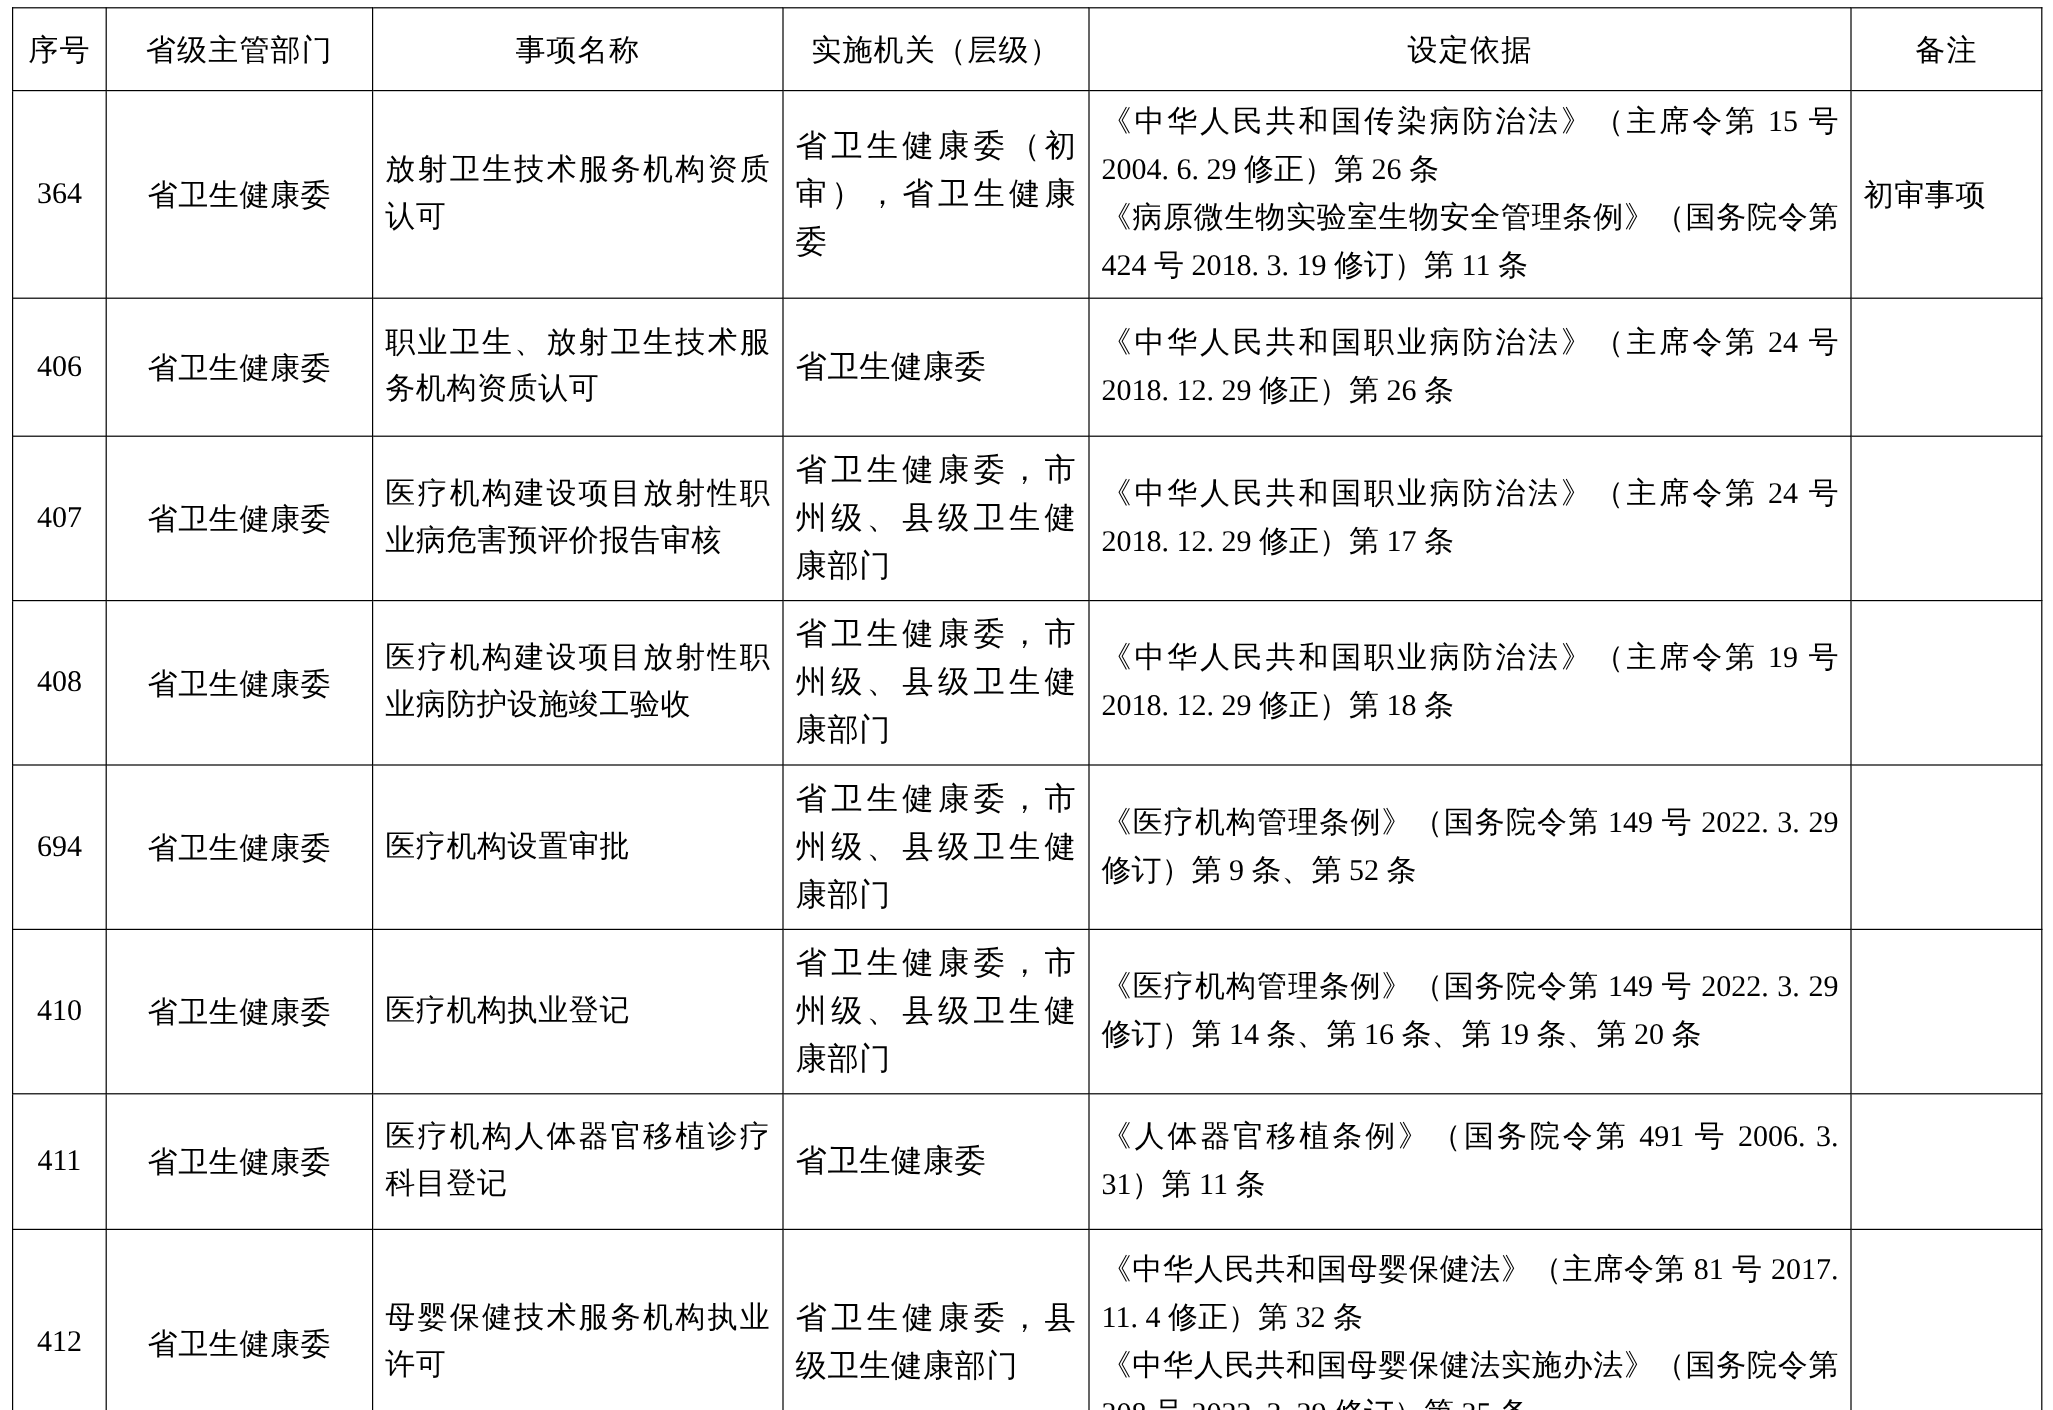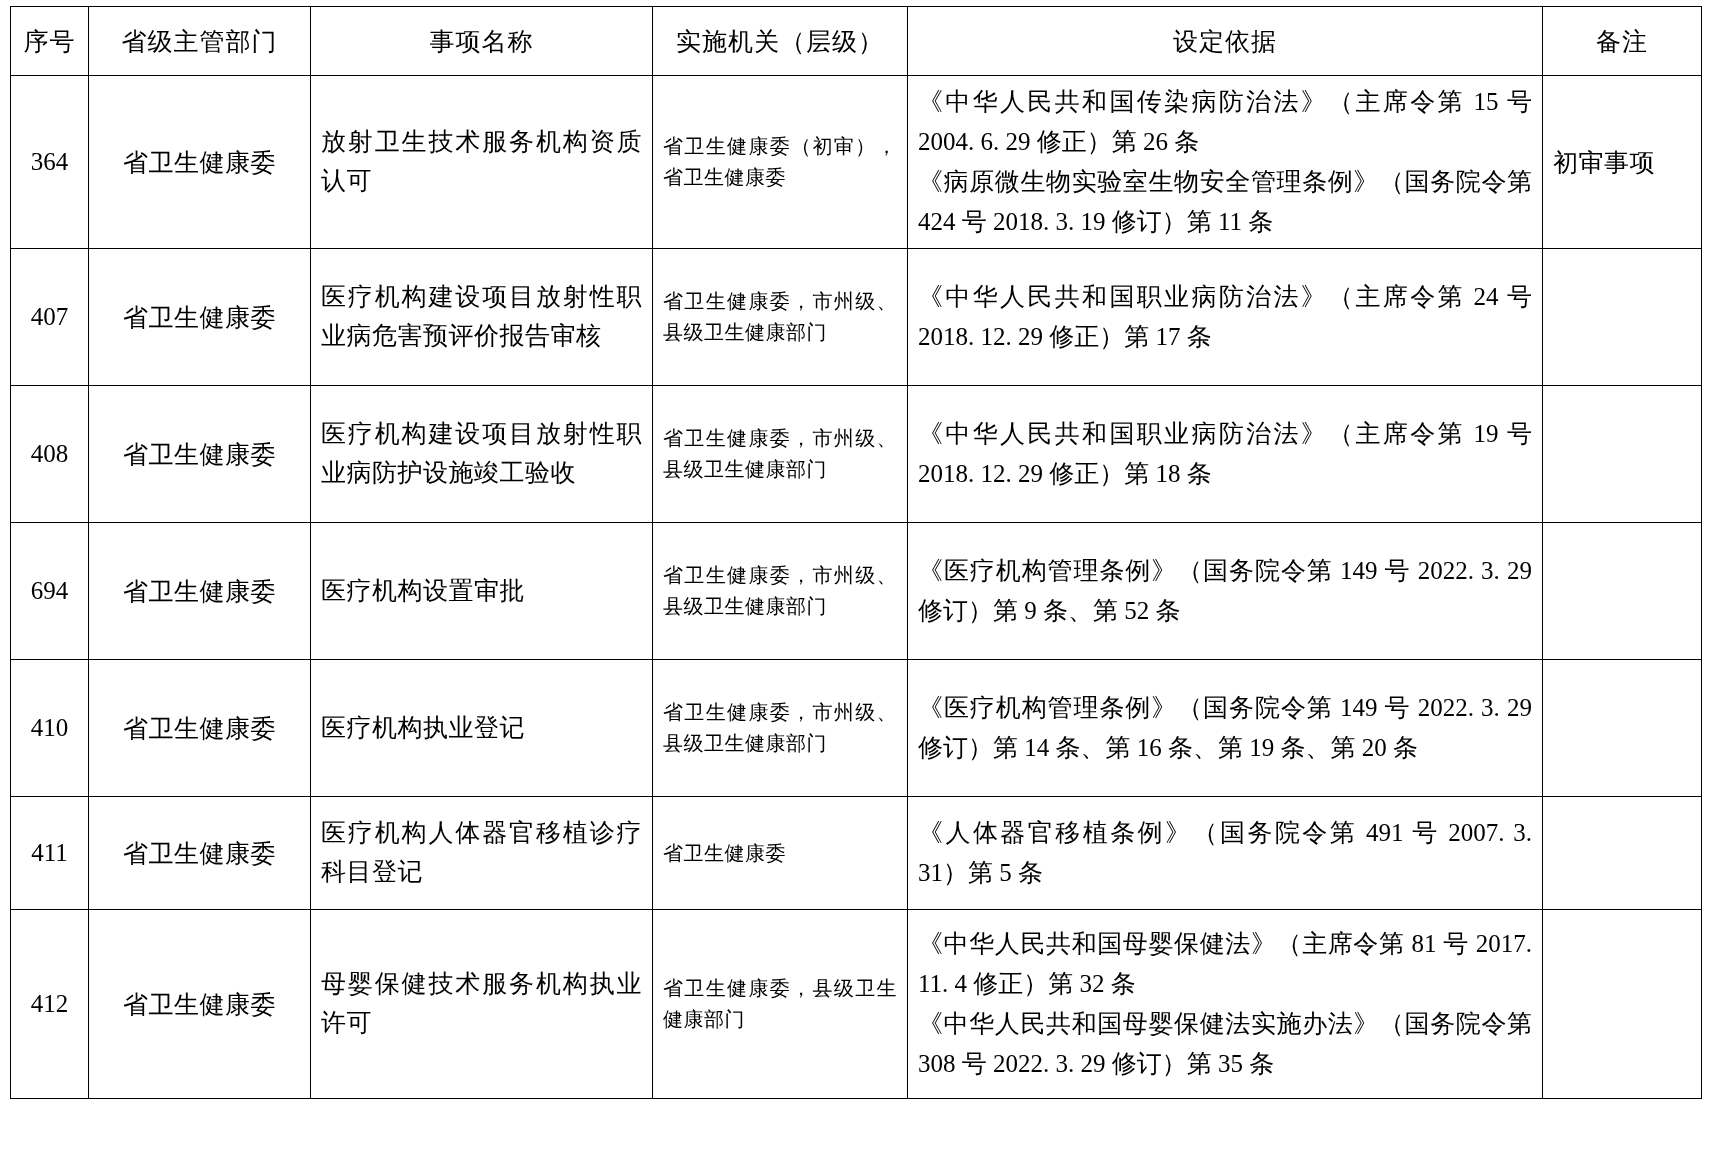--- a/index.html
+++ b/index.html
@@ -55,21 +55,21 @@
     letter-spacing: 0.5px;
   }
   td.item {
     font-size: 25px;
     line-height: 1.55;
     text-align: justify;
     text-align-last: left;
     letter-spacing: 0.5px;
   }
   td.organ {
-    font-size: 20px;
+    font-size: 26px;
     line-height: 1.55;
     text-align: justify;
     text-align-last: left;
     letter-spacing: 0.5px;
   }
   td.basis {
     font-size: 25px;
     line-height: 1.6;
     text-align: justify;
     text-align-last: left;
@@ -119,20 +119,30 @@
         <td class="seq">364</td>
         <td class="dept">省卫生健康委</td>
         <td class="item">放射卫生技术服务机构资质认可</td>
         <td class="organ">省卫生健康委（初审），省卫生健康委</td>
         <td class="basis">
           <span class="basis-line">《中华人民共和国传染病防治法》（主席令第 15 号  2004. 6. 29 修正）第 26 条</span>
           <span class="basis-line">《病原微生物实验室生物安全管理条例》（国务院令第 424 号  2018. 3. 19 修订）第 11 条</span>
         </td>
         <td class="remark">初审事项</td>
       </tr>
+      <tr class="r406">
+        <td class="seq">406</td>
+        <td class="dept">省卫生健康委</td>
+        <td class="item">职业卫生、放射卫生技术服务机构资质认可</td>
+        <td class="organ">省卫生健康委</td>
+        <td class="basis">
+          <span class="basis-line">《中华人民共和国职业病防治法》（主席令第 24 号  2018. 12. 29 修正）第 26 条</span>
+        </td>
+        <td class="remark"></td>
+      </tr>
       <tr class="r407">
         <td class="seq">407</td>
         <td class="dept">省卫生健康委</td>
         <td class="item">医疗机构建设项目放射性职业病危害预评价报告审核</td>
         <td class="organ">省卫生健康委，市州级、县级卫生健康部门</td>
         <td class="basis">
           <span class="basis-line">《中华人民共和国职业病防治法》（主席令第 24 号  2018. 12. 29 修正）第 17 条</span>
         </td>
         <td class="remark"></td>
       </tr>
@@ -165,21 +175,21 @@
           <span class="basis-line">《医疗机构管理条例》（国务院令第 149 号 2022. 3. 29 修订）第 14 条、第 16 条、第 19 条、第 20 条</span>
         </td>
         <td class="remark"></td>
       </tr>
       <tr class="r411">
         <td class="seq">411</td>
         <td class="dept">省卫生健康委</td>
         <td class="item">医疗机构人体器官移植诊疗科目登记</td>
         <td class="organ">省卫生健康委</td>
         <td class="basis">
-          <span class="basis-line">《人体器官移植条例》（国务院令第 491 号 2007. 3. 31）第 5 条</span>
+          <span class="basis-line">《人体器官移植条例》（国务院令第 491 号 2006. 3. 31）第 11 条</span>
         </td>
         <td class="remark"></td>
       </tr>
       <tr class="r412">
         <td class="seq">412</td>
         <td class="dept">省卫生健康委</td>
         <td class="item">母婴保健技术服务机构执业许可</td>
         <td class="organ">省卫生健康委，县级卫生健康部门</td>
         <td class="basis">
           <span class="basis-line">《中华人民共和国母婴保健法》（主席令第 81 号  2017. 11. 4 修正）第 32 条</span>

